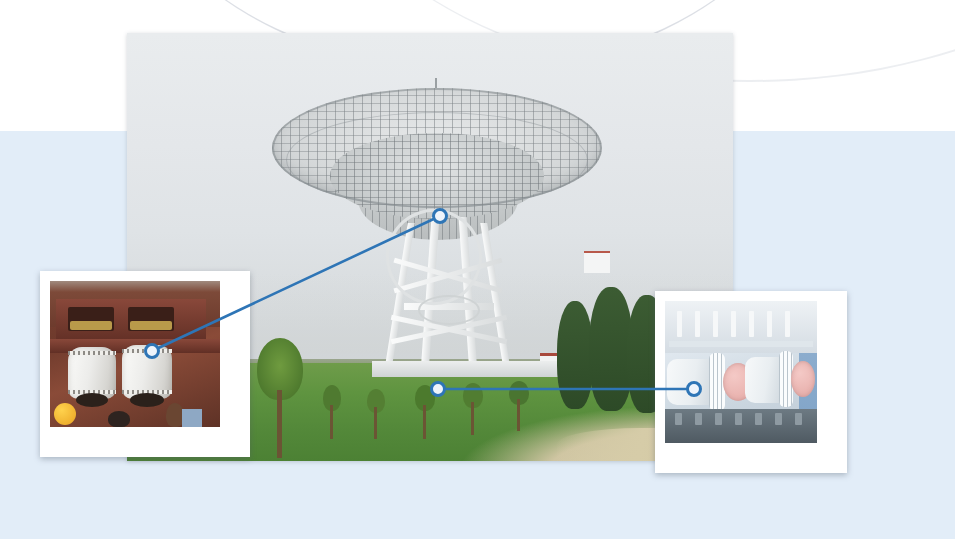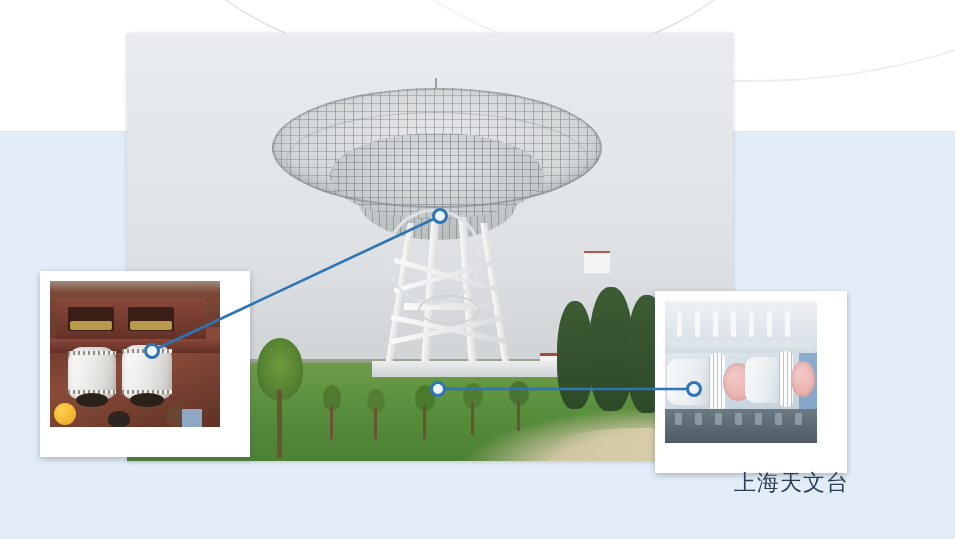--- a/index.html
+++ b/index.html
@@ -298,15 +298,14 @@
     <line id="conn1" stroke="#2e75b6" stroke-width="2.6" stroke-linecap="round" x1="438" y1="389" x2="694" y2="389"></line>
   </svg>
 
   <div class="callouts" id="dot-layer">
       <div class="cdot" style="left: 432px; top: 208px; border-color: rgb(46, 117, 182); background: rgb(238, 244, 251);"></div>
       <div class="cdot" style="left: 144px; top: 343px; border-color: rgb(46, 117, 182); background: rgb(238, 244, 251);"></div>
       <div class="cdot" style="left: 430px; top: 381px; border-color: rgb(46, 117, 182); background: rgb(238, 244, 251);"></div>
       <div class="cdot" style="left: 686px; top: 381px; border-color: rgb(46, 117, 182); background: rgb(238, 244, 251);"></div>
     </div>
 
-  <div class="caption">上海天文台</div>
 
 </div>
 
 </body></html>

